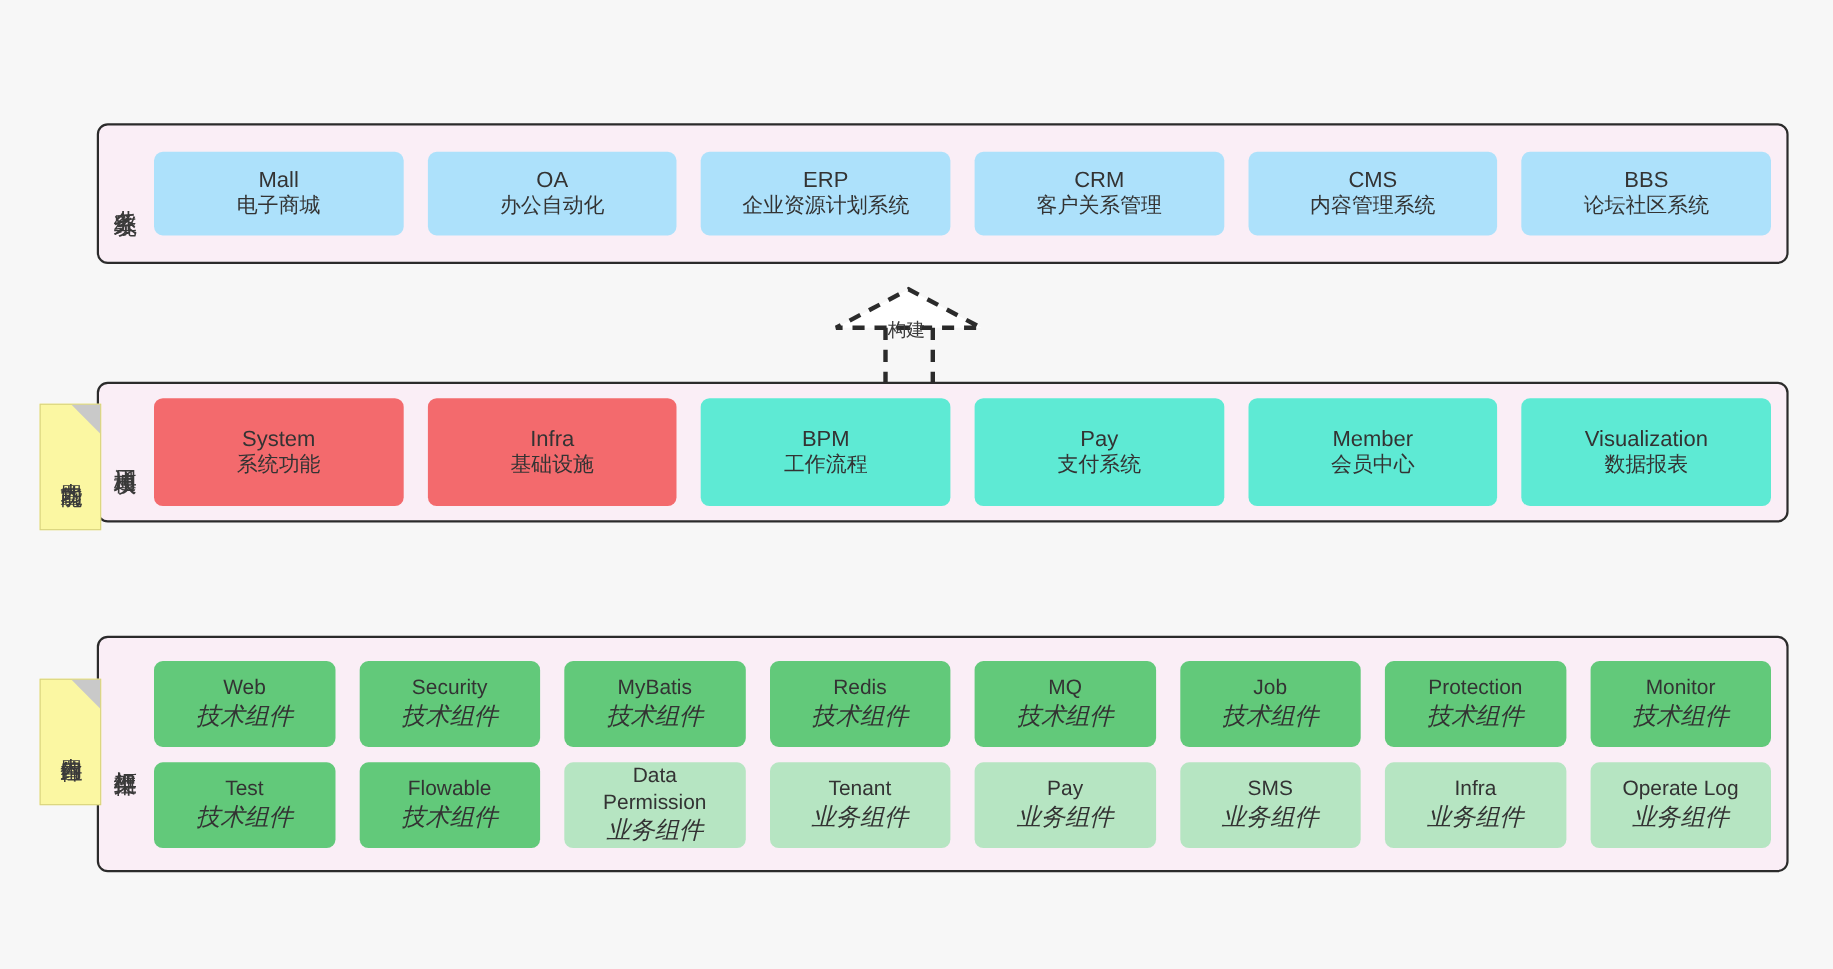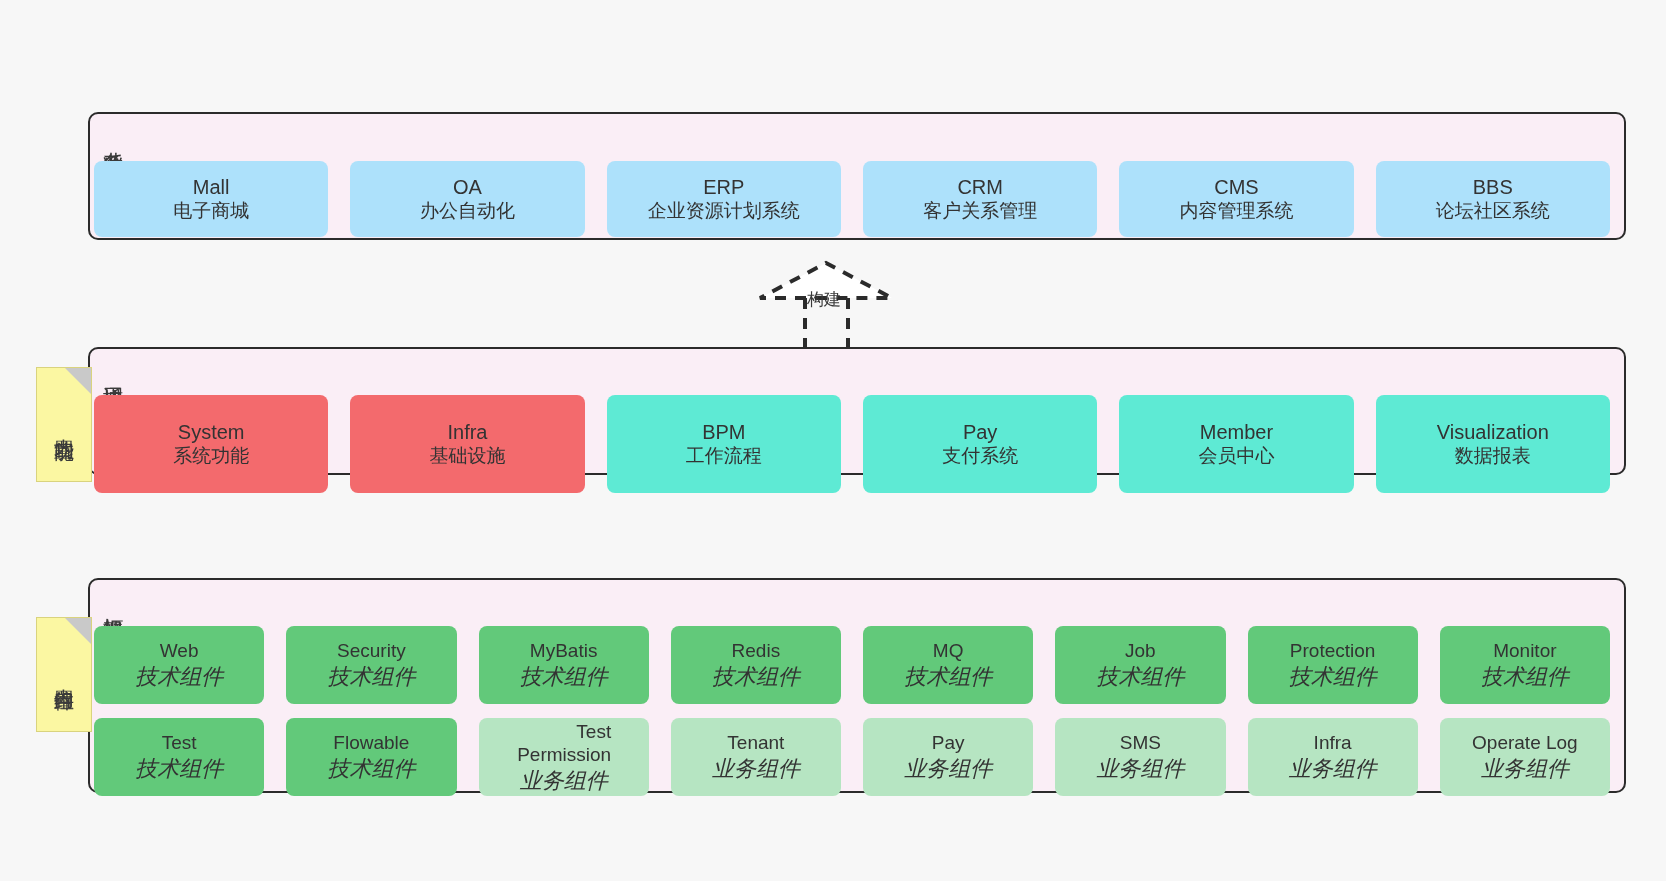--- a/index.html
+++ b/index.html
@@ -15,21 +15,20 @@
 
   
   .layer{
     position:absolute;
     background:#faeef6;
     border:2.5px solid #2b2b2b;
     border-radius:10px;
     box-sizing:border-box;
     display:flex;
     align-items:stretch;
-    flex-direction:column;
   }
   .layer-title{
     width:46px;
     flex:0 0 46px;
     display:flex;
     align-items:center;
     justify-content:center;
     font-size:21px;
     line-height:1.14;
     letter-spacing:1px;
@@ -67,21 +66,21 @@
     box-sizing:border-box;
     padding:4px 6px;
   }
   .node .en{font-size:20px;line-height:1.24;color:#333;}
   .node .cn{font-size:19px;line-height:1.26;color:#333;}
   .node.small .en{font-size:19px;}
   .node.small .cn{font-size:22px;font-style:italic;}
 
   .h-biz  {height:76px;}
   .h-mod  {height:98px;}
-  .h-fw   {height:78px;text-align:right;}
+  .h-fw   {height:78px;}
 
   .c-blue      {background:#ade1fb;}
   .c-red       {background:#f36a6d;}
   .c-pink      {background:#5eead4;}
   .c-green     {background:#62c97a;}
   .c-greenlight{background:#b6e5c2;}
 
   
   .sticky{
     position:absolute;
@@ -241,21 +240,21 @@
       <div class="row">
         <div class="node h-fw small c-green">
           <span class="en">Test</span>
           <span class="cn">技术组件</span>
         </div>
         <div class="node h-fw small c-green">
           <span class="en">Flowable</span>
           <span class="cn">技术组件</span>
         </div>
         <div class="node h-fw small c-greenlight">
-          <span class="en" style="max-width:9ch;">Test Permission</span>
+          <span class="en" style="max-width:9ch;">Data Permission</span>
           <span class="cn">业务组件</span>
         </div>
         <div class="node h-fw small c-greenlight">
           <span class="en">Tenant</span>
           <span class="cn">业务组件</span>
         </div>
         <div class="node h-fw small c-greenlight">
           <span class="en">Pay</span>
           <span class="cn">业务组件</span>
         </div>

